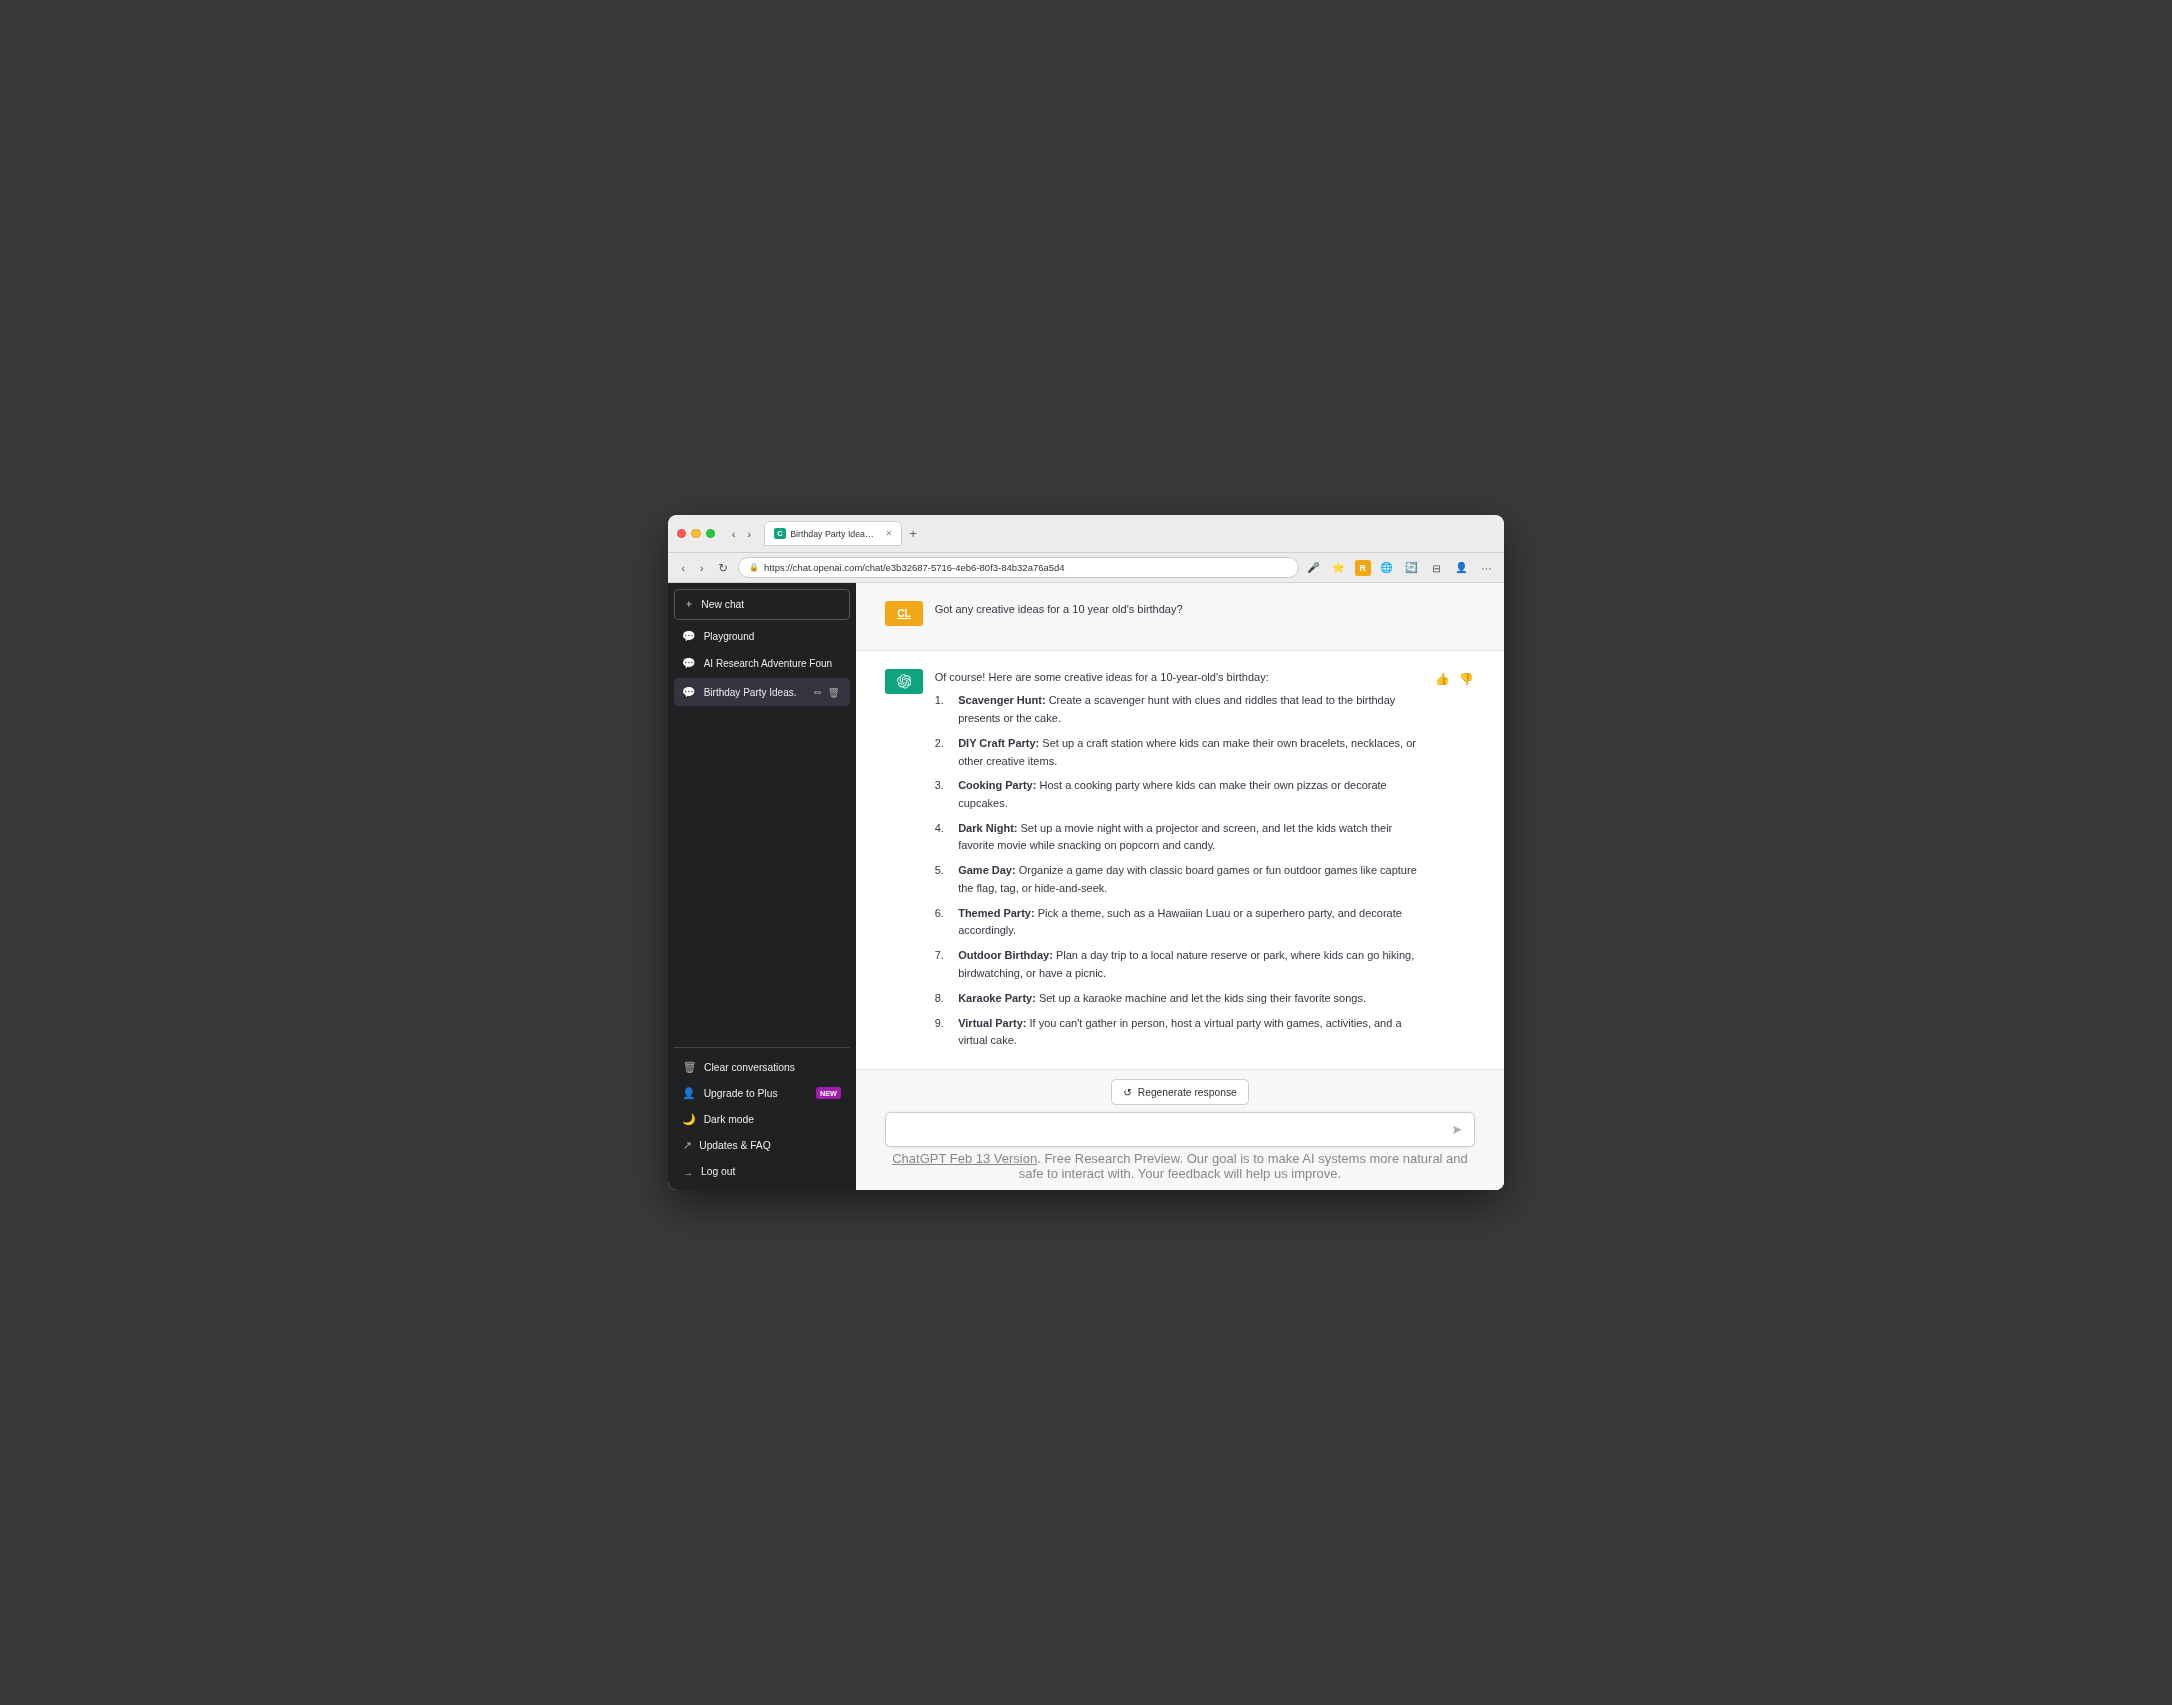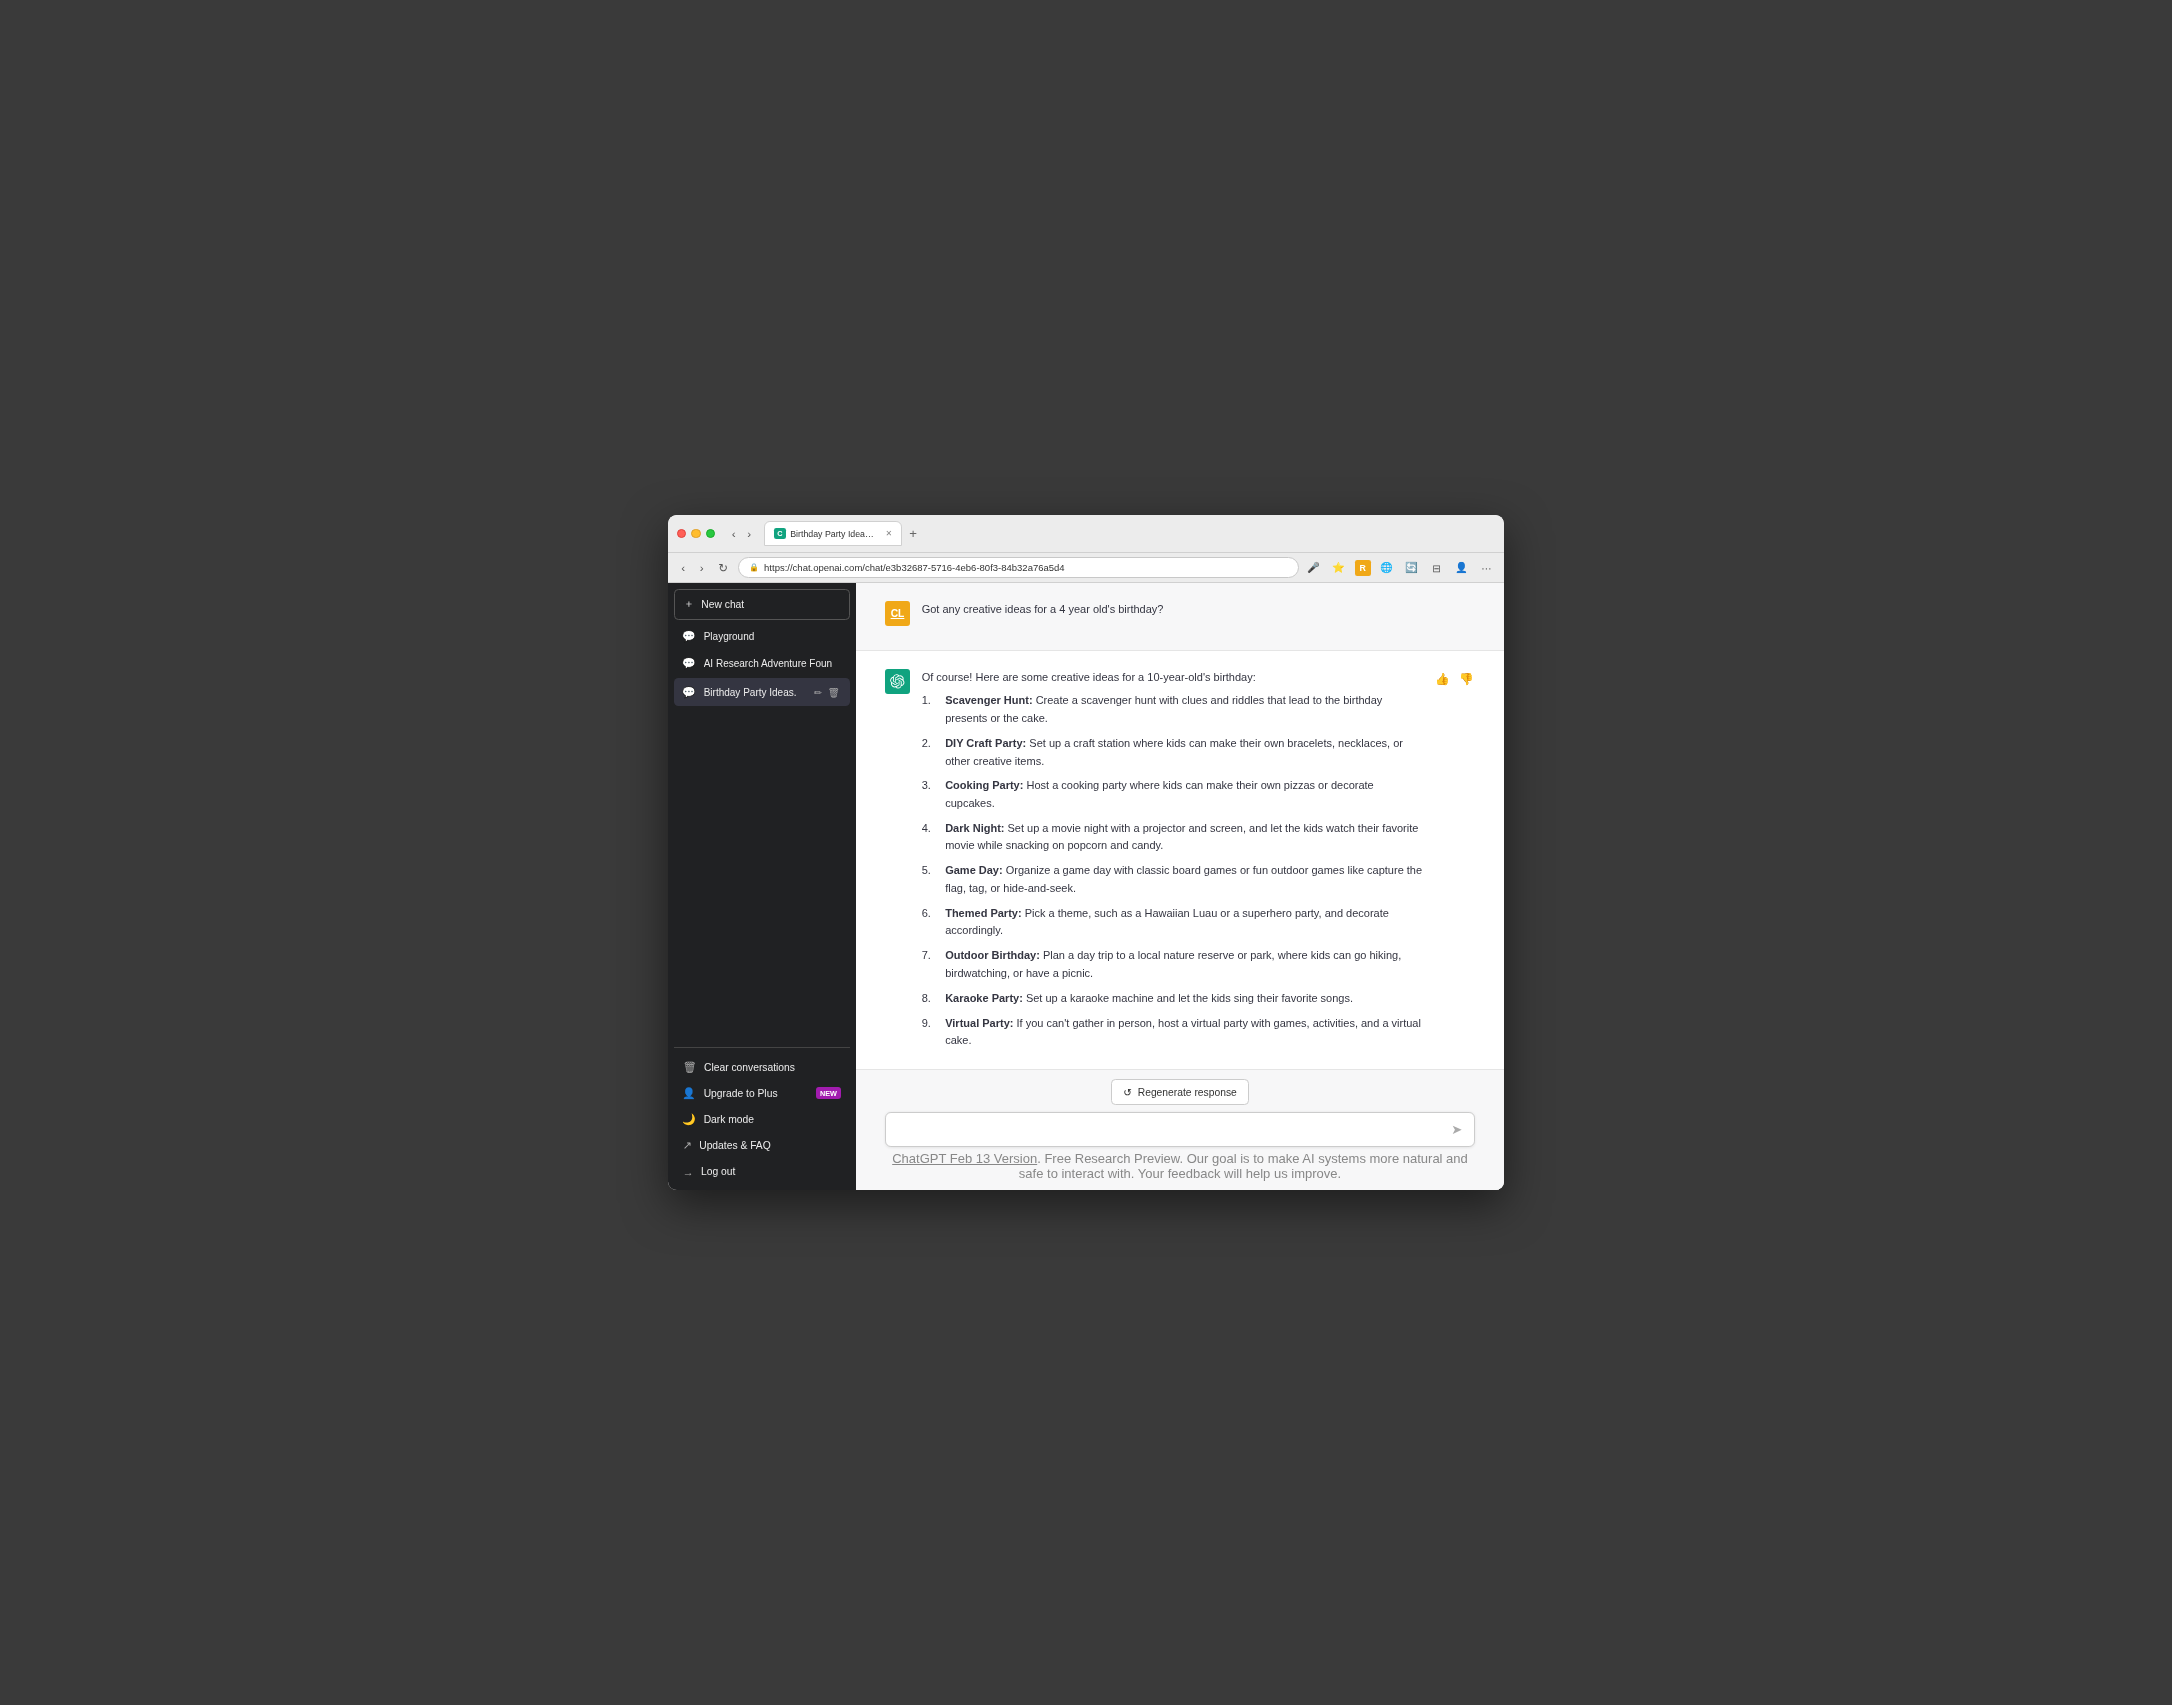--- a/index.html
+++ b/index.html
@@ -229,21 +229,21 @@
     .message-block.user-message {
       background: #f7f7f8;
     }
     .message-block.assistant-message {
       background: #ffffff;
       border-top: 0.7px solid #e5e5e5;
       border-bottom: 0.7px solid #e5e5e5;
       margin-top: 7px;
     }
     .avatar {
-      width: 25px;
+      width: 38px;
       height: 25px;
       border-radius: 2.9px;
       flex-shrink: 0;
       display: flex;
       align-items: center;
       justify-content: center;
       font-size: 10.3px;
       font-weight: bold;
       color: white;
       text-decoration: underline;
@@ -453,21 +453,21 @@
         </div>
       </div>
     </div>
 
     <div class="chat-area">
       <div class="messages-container">
 
         <div class="message-block user-message">
           <div class="avatar user-avatar">CL</div>
           <div class="message-content">
-            <div class="message-text">Got any creative ideas for a 4 year old's birthday?</div>
+            <div class="message-text">Got any creative ideas for a 10 year old's birthday?</div>
           </div>
         </div>
 
         <div class="message-block assistant-message">
           <div class="avatar assistant-avatar">
             <svg viewBox="0 0 41 41" xmlns="http://www.w3.org/2000/svg">
               <path d="M37.532 16.87a9.963 9.963 0 0 0-.856-8.184 10.078 10.078 0 0 0-10.855-4.835A9.964 9.964 0 0 0 18.306.5a10.079 10.079 0 0 0-9.614 6.977 9.967 9.967 0 0 0-6.664 4.834 10.08 10.08 0 0 0 1.24 11.817 9.965 9.965 0 0 0 .856 8.185 10.079 10.079 0 0 0 10.855 4.835 9.965 9.965 0 0 0 7.516 3.35 10.078 10.078 0 0 0 9.617-6.981 9.967 9.967 0 0 0 6.663-4.834 10.079 10.079 0 0 0-1.243-11.813zM22.498 37.886a7.474 7.474 0 0 1-4.799-1.735c.061-.033.168-.091.237-.134l7.964-4.6a1.294 1.294 0 0 0 .655-1.134V19.054l3.366 1.944a.12.12 0 0 1 .066.092v9.299a7.505 7.505 0 0 1-7.49 7.496zM6.392 31.006a7.471 7.471 0 0 1-.894-5.023c.06.036.162.099.237.141l7.964 4.6a1.297 1.297 0 0 0 1.308 0l9.724-5.614v3.888a.12.12 0 0 1-.048.103l-8.051 4.649a7.504 7.504 0 0 1-10.24-2.744zM4.297 13.62A7.469 7.469 0 0 1 8.2 10.333c0 .068-.004.19-.004.274v9.201a1.294 1.294 0 0 0 .654 1.132l9.723 5.614-3.366 1.944a.12.12 0 0 1-.114.012L7.044 23.86a7.504 7.504 0 0 1-2.747-10.24zm27.658 6.437l-9.724-5.615 3.367-1.943a.121.121 0 0 1 .114-.012l8.048 4.648a7.498 7.498 0 0 1-1.158 13.528v-9.476a1.293 1.293 0 0 0-.647-1.13zm3.35-5.043c-.059-.037-.162-.099-.236-.141l-7.965-4.6a1.298 1.298 0 0 0-1.308 0l-9.723 5.614v-3.888a.12.12 0 0 1 .048-.103l8.05-4.645a7.497 7.497 0 0 1 11.135 7.763zm-21.063 6.929l-3.367-1.944a.12.12 0 0 1-.065-.092v-9.299a7.497 7.497 0 0 1 12.293-5.756 6.94 6.94 0 0 0-.236.134l-7.965 4.6a1.294 1.294 0 0 0-.654 1.132l-.006 11.225zm1.829-3.943l4.33-2.501 4.332 2.497v4.998l-4.331 2.5-4.331-2.5V18z"></path>
             </svg>
           </div>
           <div class="message-content">

